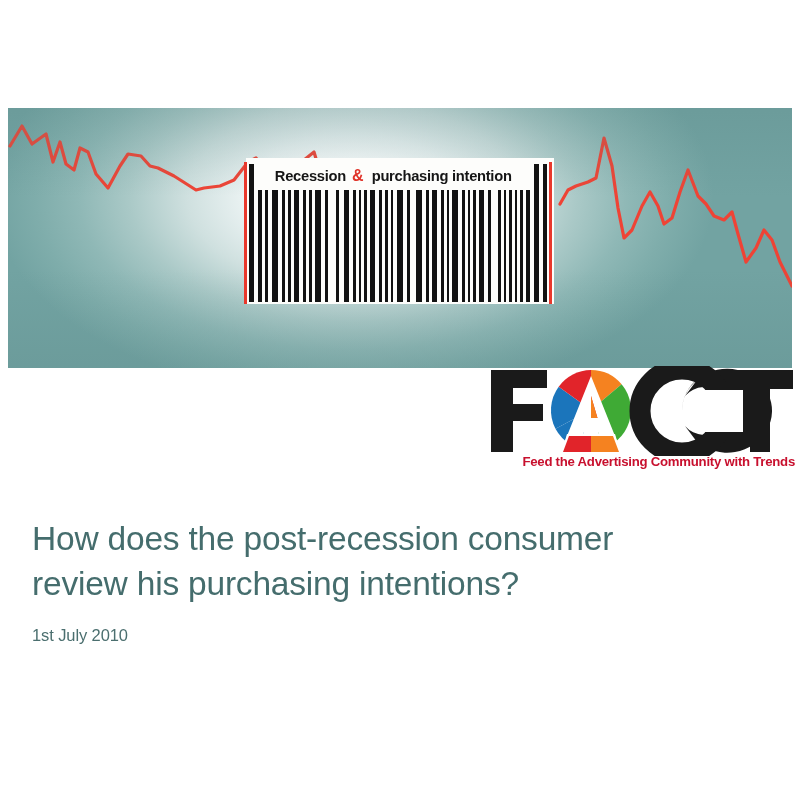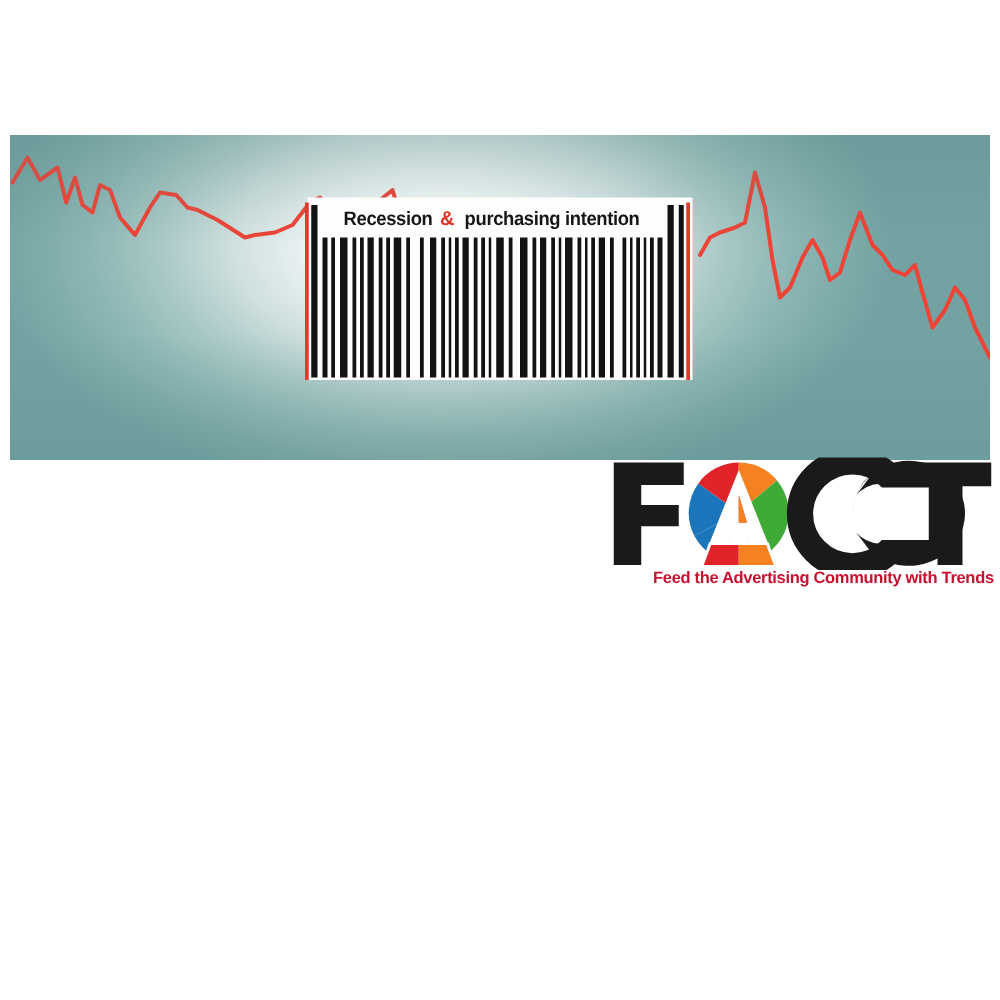--- a/index.html
+++ b/index.html
@@ -283,13 +283,16 @@
 
     <g>
       <path d="M240 4 H306 V23 H283 V86 H263 V23 H240 Z" fill="#1a1a1a"></path>
     </g>
   </svg>
 
   <div id="fact-tagline" style="color: rgb(200, 16, 46);">Feed the Advertising Community with Trends</div>
 </div>
 
 <div id="title-block">
+  <h1 id="slide-title" style="color: rgb(69, 109, 109);">How does the post-recession consumer
+review his purchasing intentions?</h1>
+  <div id="slide-date">1st July 2010</div>
 </div>
 
 </body></html>

